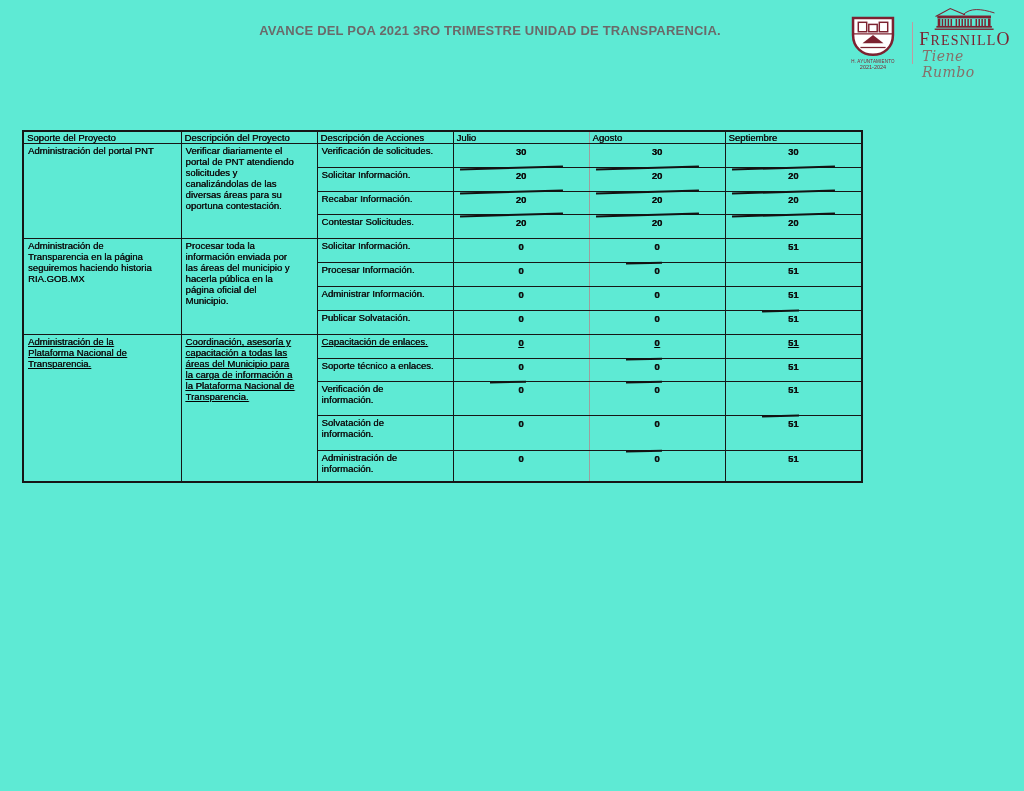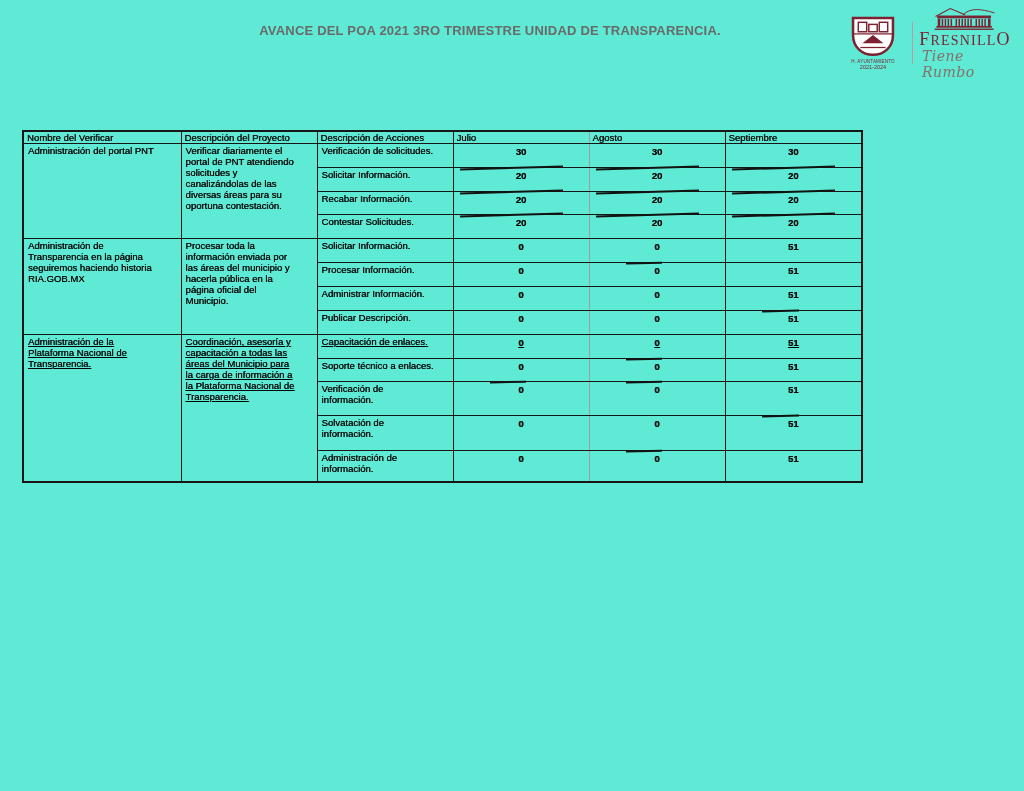--- a/index.html
+++ b/index.html
@@ -134,21 +134,21 @@
     <colgroup>
       <col style="width:158px">
         <col style="width:136px">
         <col style="width:136px">
       <col style="width:136px">
         <col style="width:136px">
         <col style="width:137px">
     </colgroup>
     <thead>
       <tr id="header-row">
-          <th>Nombre del Verificar</th>
+          <th>Soporte del Proyecto</th>
           <th>Descripción del Proyecto</th>
           <th>Descripción de Acciones</th>
           <th class="gray-right">Julio</th>
           <th>Agosto</th>
           <th>Septiembre</th>
         </tr>
     </thead>
     <tbody id="table-body">
         <tr style="height: 24px; margin-left: 32px;">
           <td class="text-cell" rowspan="4">Administración del portal PNT</td>
@@ -203,21 +203,21 @@
           <td class="num-cell"><span>0</span></td>
           <td class="num-cell"><span>51</span></td>
         </tr>
         <tr style="height: 24px;">
           <td class="text-cell">Administrar Información.</td>
           <td class="num-cell gray-right"><span>0</span></td>
           <td class="num-cell"><span>0</span></td>
           <td class="num-cell"><span>51</span><span class="mark2"></span></td>
         </tr>
         <tr style="height: 24px;">
-          <td class="text-cell">Publicar Descripción.</td>
+          <td class="text-cell">Publicar Solvatación.</td>
           <td class="num-cell gray-right"><span>0</span></td>
           <td class="num-cell"><span>0</span></td>
           <td class="num-cell"><span>51</span></td>
         </tr>
         <tr style="height: 24px; text-decoration: underline;">
           <td class="text-cell" rowspan="5">Administración de la
 Plataforma Nacional de
 Transparencia.</td>
           <td class="text-cell" rowspan="5">Coordinación, asesoría y
 capacitación a todas las

